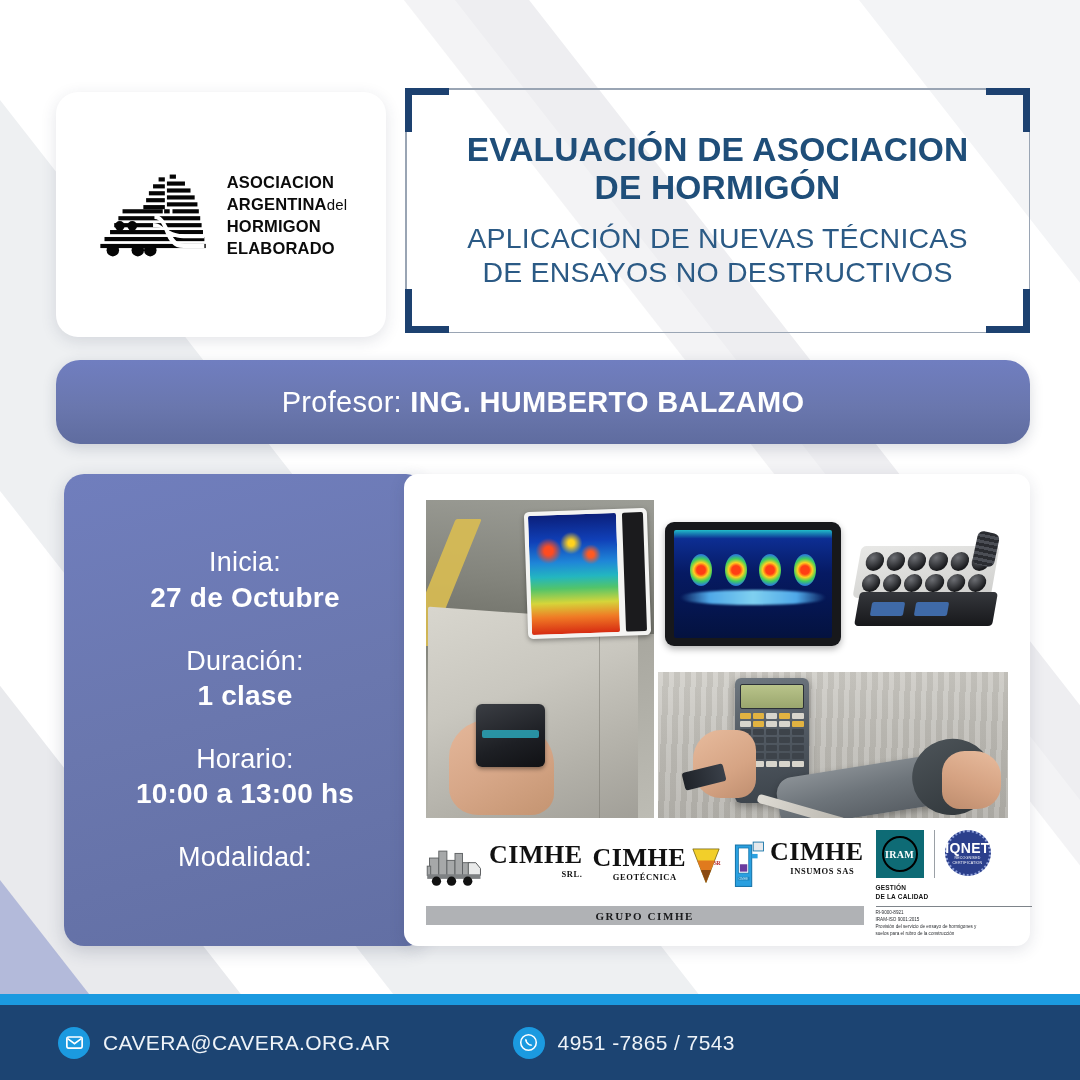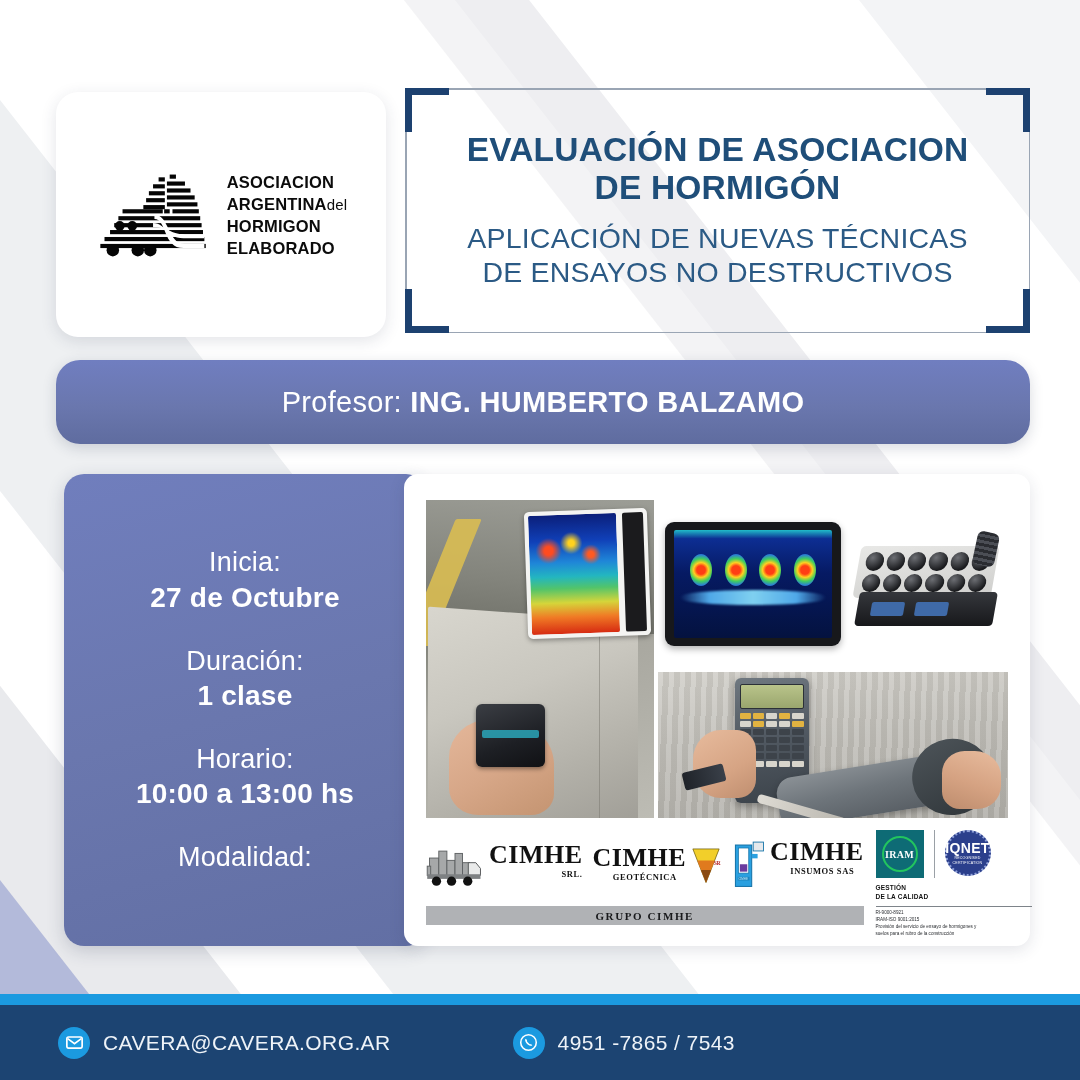--- a/index.html
+++ b/index.html
@@ -201,21 +201,21 @@
   .truck-ico { width:58px; height:44px; flex:none; }
   .cone-ico { width:30px; height:38px; flex:none; }
   .machine-ico { width:34px; height:50px; flex:none; }
 
   .grupo-bar { margin-top:8px; height:19px; background:#b0b2b5; display:flex; align-items:center; justify-content:center; }
   .grupo-bar span { font-family:"Liberation Serif", serif; font-weight:700; font-size:11px; letter-spacing:1.6px; color:#18191b; }
 
   .sp-right { width:182px; flex:none; padding-left:12px; display:flex; flex-direction:column; }
   .certs { display:flex; align-items:flex-start; gap:10px; }
   .iram-box { width:48px; height:48px; background:#0e6b75; display:flex; align-items:center; justify-content:center; flex:none; }
-  .iram-box .ring { width:36px; height:36px; border:2px solid #22c55e; border-radius:50%; display:flex; align-items:center; justify-content:center; }
+  .iram-box .ring { width:36px; height:36px; border:2px solid #000000; border-radius:50%; display:flex; align-items:center; justify-content:center; }
   .iram-box .ring span { color:#fff; font-family:"Liberation Serif", serif; font-weight:700; font-size:10px; letter-spacing:.3px; }
   .cert-div { width:1px; align-self:stretch; background:#9aa0a6; }
   .iqnet { width:46px; height:46px; border-radius:50%; background:#2b3f8c; color:#fff;
     display:flex; flex-direction:column; align-items:center; justify-content:center; flex:none;
     border:2px dotted #8fa0d8; }
   .iqnet .t1 { font-size:14px; font-weight:700; letter-spacing:.3px; line-height:1; }
   .iqnet .t2 { font-size:3.6px; letter-spacing:.2px; line-height:1.25; text-align:center; margin-top:1px; }
   .iram-cap { margin-top:5px; font-size:6.5px; font-weight:700; color:#111; line-height:1.45; letter-spacing:.2px; }
   .iram-rule { margin-top:4px; height:1px; background:#7e848a; width:92%; }
   .iram-fine { margin-top:3px; font-size:4.6px; color:#2a2d31; line-height:1.5; }

